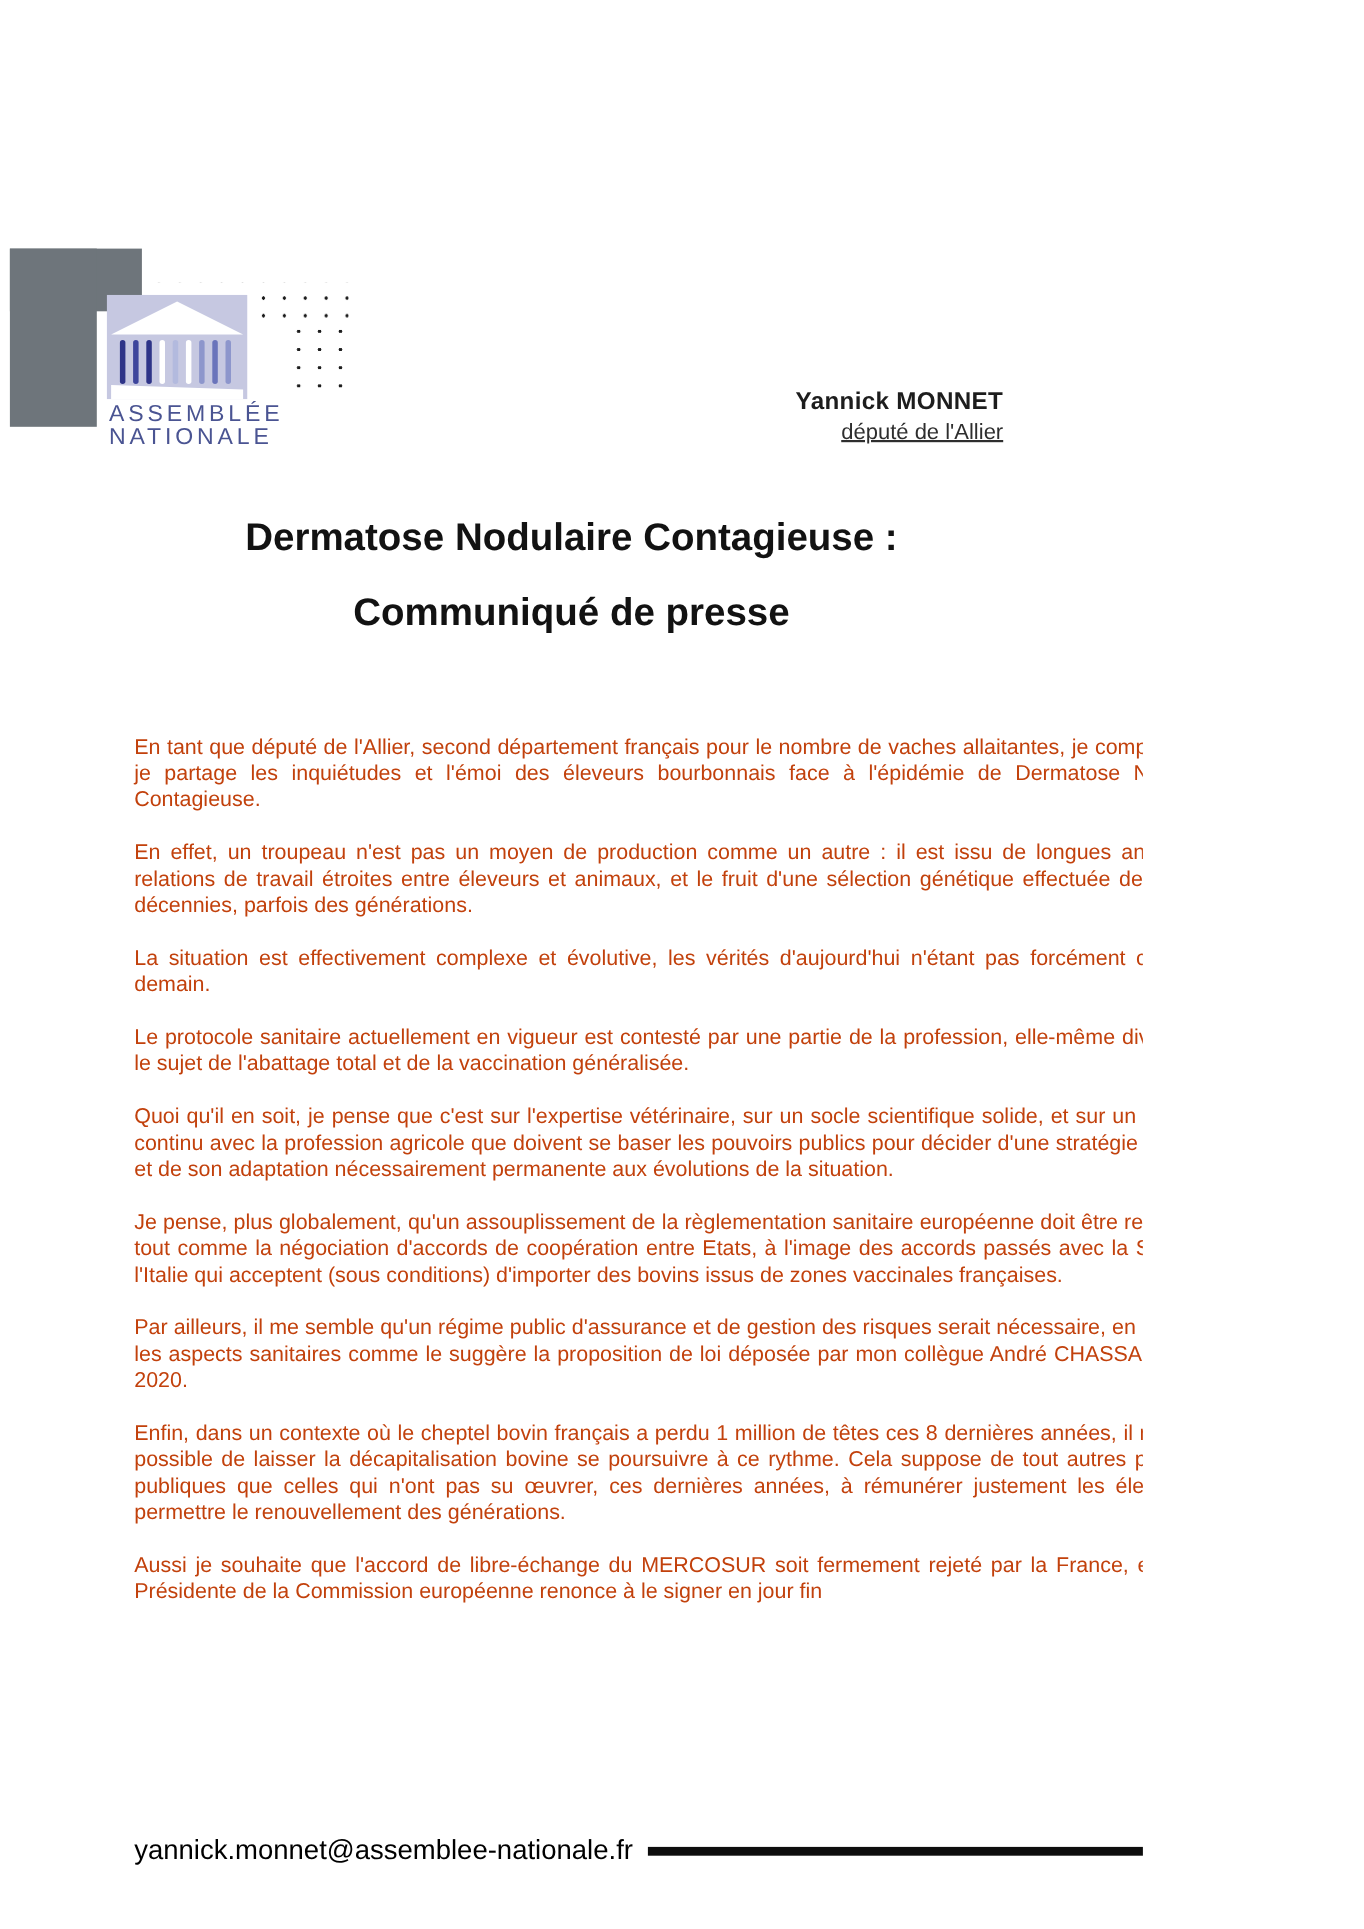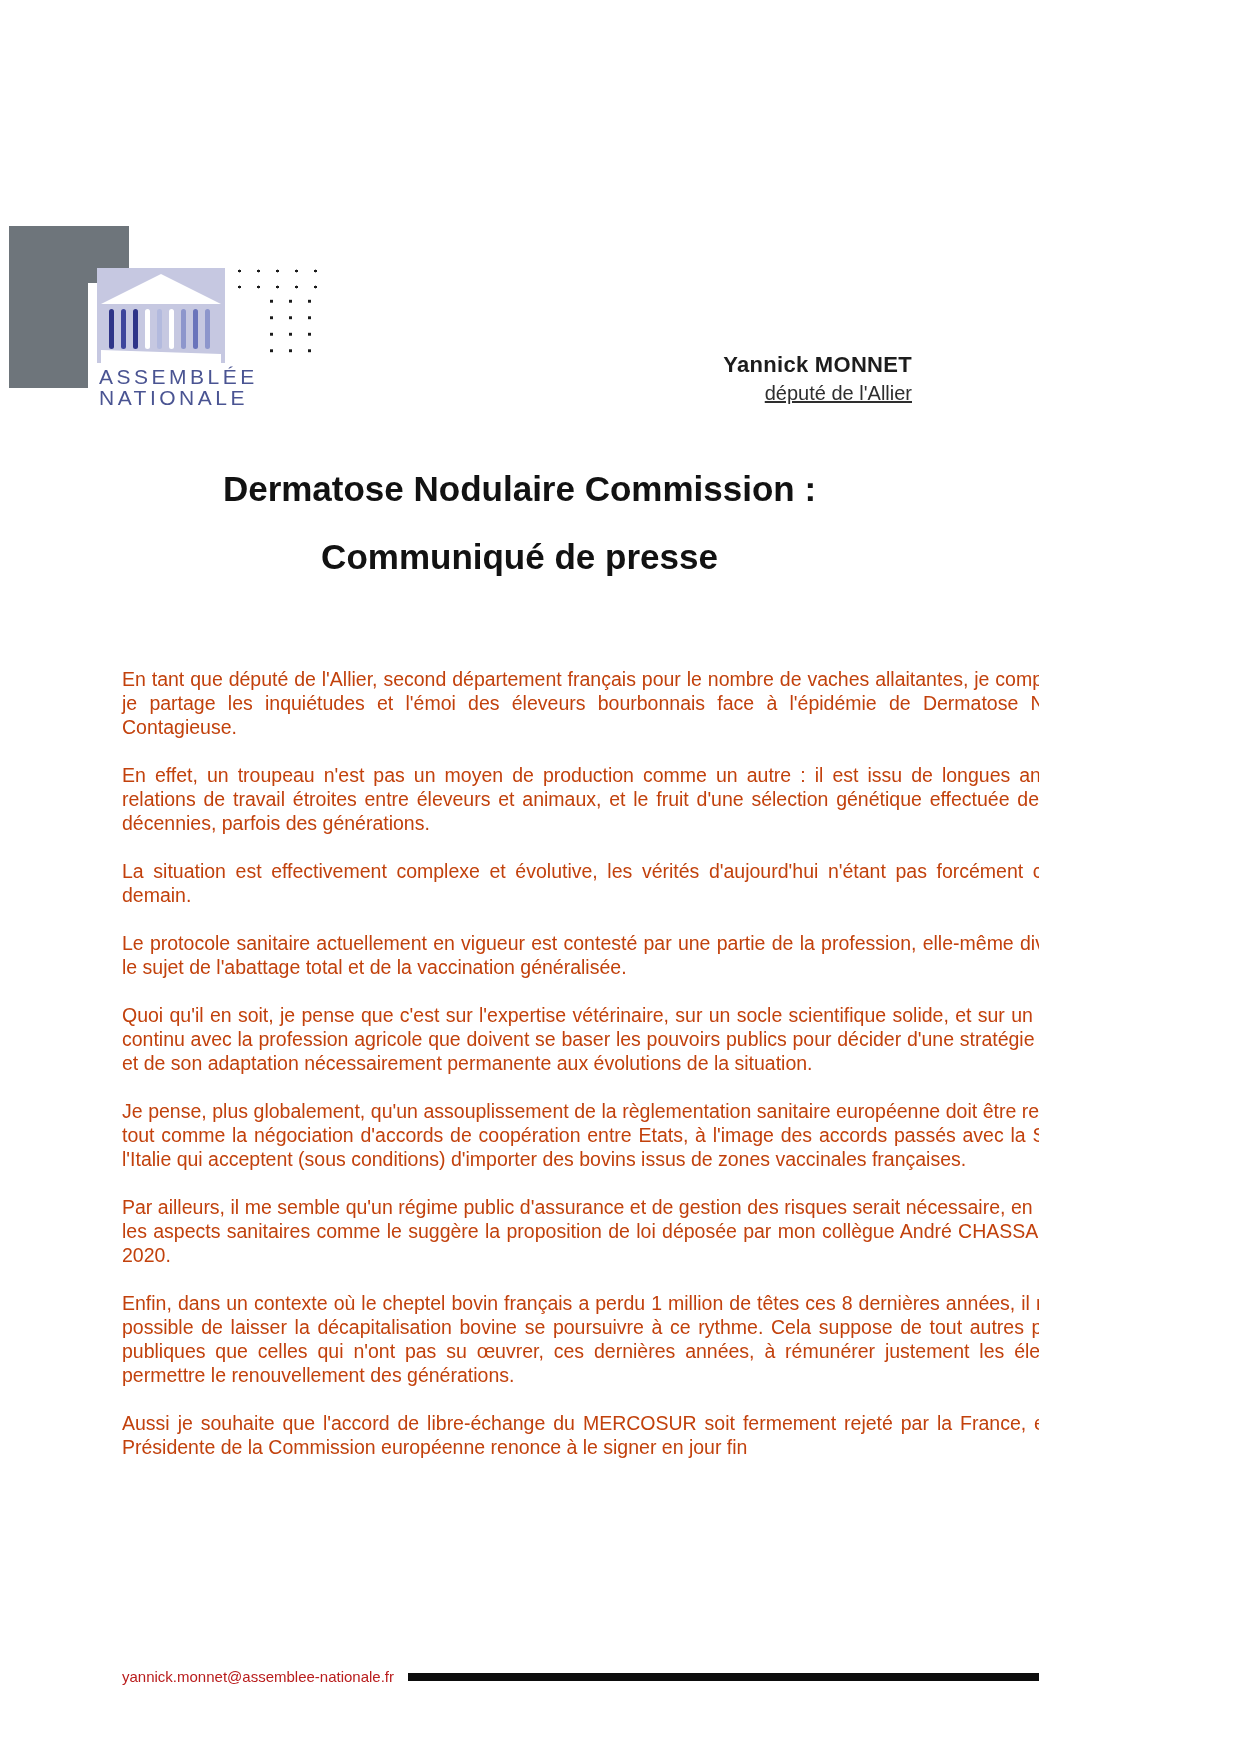--- a/index.html
+++ b/index.html
@@ -28,21 +28,21 @@
   .title .t1{line-height:42px;}
   .title .t2{line-height:42px;margin-top:26px;}
   
   .body-text{
     position:absolute;left:122px;top:655px;width:992px;
     font-size:19.5px;line-height:24px;color:#c2410c;text-align:justify;margin-top:12px;
   }
   .body-text p{margin:0 0 24px 0;}
   
   .footer{position:absolute;left:122px;top:1668px;width:1003px;display:flex;align-items:center;gap:14px;}
-  .footer-email{font-size:15px;color:#b91c1c;white-space:nowrap;}
+  .footer-email{font-size:25px;color:#000000;white-space:nowrap;}
   .footer-rule{flex:1;height:8px;background:#0d0d0d;}
 </style>
 </head>
 <body>
 
 <div class="page">
 
   <div>
     <div class="gray-tab"></div>
     <div class="gray-main"></div>
@@ -69,21 +69,21 @@
       <div>NATIONALE</div>
     </div>
   </div>
 
   <div class="author">
     <div class="author-name">Yannick MONNET</div>
     <div class="author-role">député de l'Allier</div>
   </div>
 
   <div class="title">
-    <div class="t1">Dermatose Nodulaire Commission :</div>
+    <div class="t1">Dermatose Nodulaire Contagieuse :</div>
     <div class="t2">Communiqué de presse</div>
   </div>
 
   <div class="body-text">
       <p>En tant que député de l'Allier, second département français pour le nombre de vaches allaitantes, je comprends et je partage les inquiétudes et l'émoi des éleveurs bourbonnais face à l'épidémie de Dermatose Nodulaire Contagieuse.</p>
       <p>En effet, un troupeau n'est pas un moyen de production comme un autre : il est issu de longues années de relations de travail étroites entre éleveurs et animaux, et le fruit d'une sélection génétique effectuée depuis des décennies, parfois des générations.</p>
       <p>La situation est effectivement complexe et évolutive, les vérités d'aujourd'hui n'étant pas forcément celles de demain.</p>
       <p>Le protocole sanitaire actuellement en vigueur est contesté par une partie de la profession, elle-même divisée sur le sujet de l'abattage total et de la vaccination généralisée.</p>
       <p>Quoi qu'il en soit, je pense que c'est sur l'expertise vétérinaire, sur un socle scientifique solide, et sur un échange continu avec la profession agricole que doivent se baser les pouvoirs publics pour décider d'une stratégie sanitaire et de son adaptation nécessairement permanente aux évolutions de la situation.</p>
       <p>Je pense, plus globalement, qu'un assouplissement de la règlementation sanitaire européenne doit être recherché, tout comme la négociation d'accords de coopération entre Etats, à l'image des accords passés avec la Suisse et l'Italie qui acceptent (sous conditions) d'importer des bovins issus de zones vaccinales françaises.</p>

